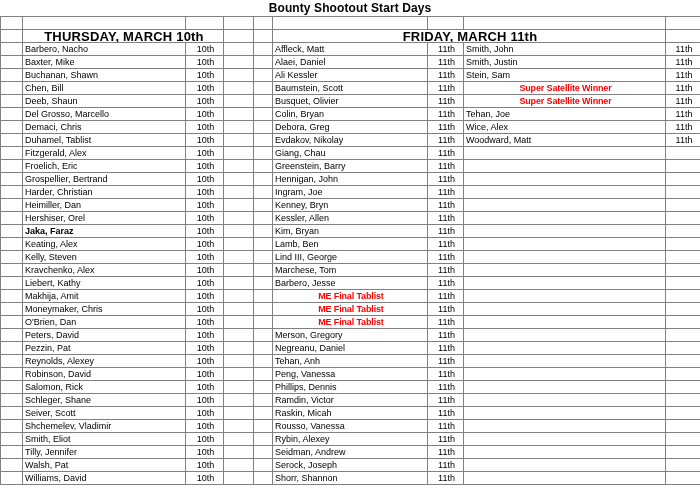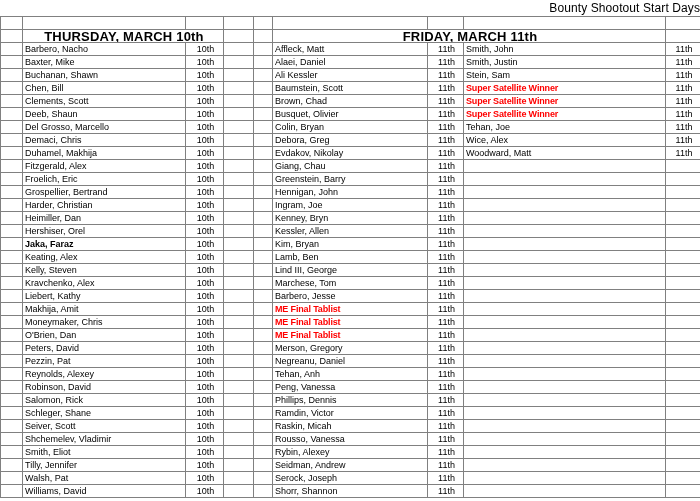--- a/index.html
+++ b/index.html
@@ -18,23 +18,23 @@
 
   #sheet {
     position: relative;
     width: 700px;
     height: 501px;
   }
 
   .title-row {
     height: 16px;
     line-height: 16px;
-    text-align: right;
+    text-align: center;
     font-size: 12px;
-    font-weight: normal;
+    font-weight: bold;
     letter-spacing: 0.1px;
     background: #ffffff;
   }
 
   table.grid {
     border-collapse: collapse;
     table-layout: fixed;
     width: 700px;
     font-size: 9px;
   }
@@ -76,20 +76,21 @@
     font-weight: bold;
     font-size: 13px;
     padding: 0;
     letter-spacing: 0.2px;
   }
 
   .red {
     color: #ff0000;
     font-weight: bold;
     letter-spacing: -0.15px;
+    text-align: center;
   }
 
   
   td.selected {
     border: 2px solid #4a5560;
     position: relative;
     font-weight: bold;
   }
 </style>
 </head>
@@ -170,42 +171,31 @@
           <td class="day-cell">10th</td>
           <td></td>
           <td></td>
           <td>Baumstein, Scott</td>
           <td class="day-cell">11th</td>
           <td class="red">Super Satellite Winner</td>
           <td class="day-cell">11th</td>
         </tr>
         <tr>
           <td></td>
-          <td>Clements, Scott</td>
-          <td class="day-cell">10th</td>
-          <td></td>
-          <td></td>
-          <td>Brown, Chad</td>
+          <td>Deeb, Shaun</td>
+          <td class="day-cell">10th</td>
+          <td></td>
+          <td></td>
+          <td>Busquet, Olivier</td>
           <td class="day-cell">11th</td>
           <td class="red">Super Satellite Winner</td>
           <td class="day-cell">11th</td>
         </tr>
         <tr>
           <td></td>
-          <td>Deeb, Shaun</td>
-          <td class="day-cell">10th</td>
-          <td></td>
-          <td></td>
-          <td>Busquet, Olivier</td>
-          <td class="day-cell">11th</td>
-          <td class="red">Super Satellite Winner</td>
-          <td class="day-cell">11th</td>
-        </tr>
-        <tr>
-          <td></td>
           <td>Del Grosso, Marcello</td>
           <td class="day-cell">10th</td>
           <td></td>
           <td></td>
           <td>Colin, Bryan</td>
           <td class="day-cell">11th</td>
           <td>Tehan, Joe</td>
           <td class="day-cell">11th</td>
         </tr>
         <tr>
@@ -214,21 +204,21 @@
           <td class="day-cell">10th</td>
           <td></td>
           <td></td>
           <td>Debora, Greg</td>
           <td class="day-cell">11th</td>
           <td>Wice, Alex</td>
           <td class="day-cell">11th</td>
         </tr>
         <tr>
           <td></td>
-          <td>Duhamel, Makhija</td>
+          <td>Duhamel, Tablist</td>
           <td class="day-cell">10th</td>
           <td></td>
           <td></td>
           <td>Evdakov, Nikolay</td>
           <td class="day-cell">11th</td>
           <td>Woodward, Matt</td>
           <td class="day-cell">11th</td>
         </tr>
         <tr>
           <td></td>

